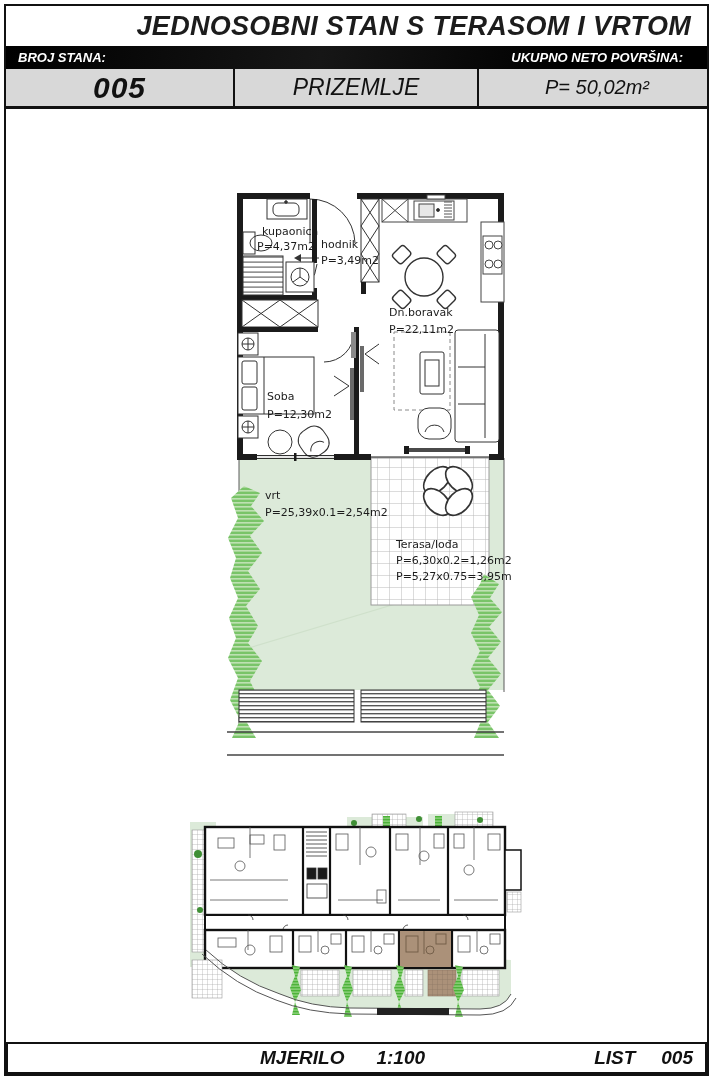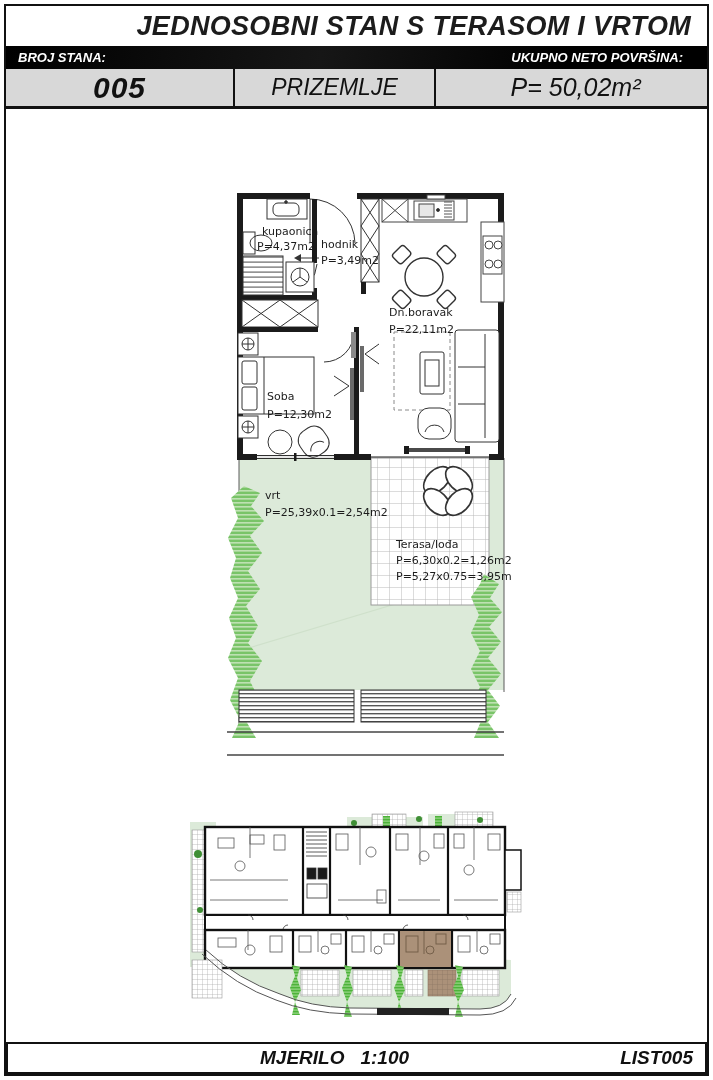--- a/index.html
+++ b/index.html
@@ -14,35 +14,35 @@
   .black-bar{position:absolute;top:46px;left:6px;right:6px;height:23px;
              background:linear-gradient(100deg,#000 0%,#161616 45%,#000 80%);
              display:flex;align-items:center;color:#fff;font-style:italic;font-weight:bold;font-size:13px;}
   .black-bar .c1{width:229px;padding-left:12px;box-sizing:border-box;}
   .black-bar .c2{width:235px;text-align:center;}
   .black-bar .c3{flex:1;text-align:right;padding-right:24px;}
   .gray-row{position:absolute;top:69px;left:6px;right:6px;height:37px;background:#d8d8d8;
             border-bottom:3px solid #111;display:flex;font-style:italic;color:#111;}
   .gray-row .cell{display:flex;align-items:center;justify-content:center;box-sizing:border-box;}
   .gray-row .g1{width:229px;border-right:2px solid #111;font-weight:bold;font-size:30px;letter-spacing:1px;}
-  .gray-row .g2{width:201px;border-right:2px solid #111;font-size:23px;}
-  .gray-row .g3{flex:1;font-size:25px;margin-left:8px;}
+  .gray-row .g2{width:244px;border-right:2px solid #111;font-size:23px;}
+  .gray-row .g3{flex:1;font-size:20px;margin-left:8px;}
 
   
   .main-plan{position:absolute;left:222px;top:180px;}
   .site-plan{position:absolute;left:188px;top:810px;}
   svg text{font-family:"DejaVu Sans","Liberation Sans",sans-serif;fill:#1c1c1c;}
   .lbl{font-size:11px;}
 
   
   .footer{position:absolute;left:6px;right:6px;bottom:6px;height:28px;border:2px solid #111;
           background:#fff;display:flex;align-items:center;font-style:italic;font-weight:bold;
           font-size:19px;color:#111;}
-  .footer .scale{position:absolute;left:252px;display:flex;gap:16px;}
-  .footer .sheet{position:absolute;right:12px;display:flex;}
+  .footer .scale{position:absolute;left:252px;display:flex;gap:32px;}
+  .footer .sheet{position:absolute;right:12px;display:flex;gap:26px;}
 </style>
 </head>
 <body>
 
 <div class="page">
   <div class="frame"></div>
 
   <div class="title-row">
     <span class="t">JEDNOSOBNI STAN S TERASOM I VRTOM</span>
   </div>

